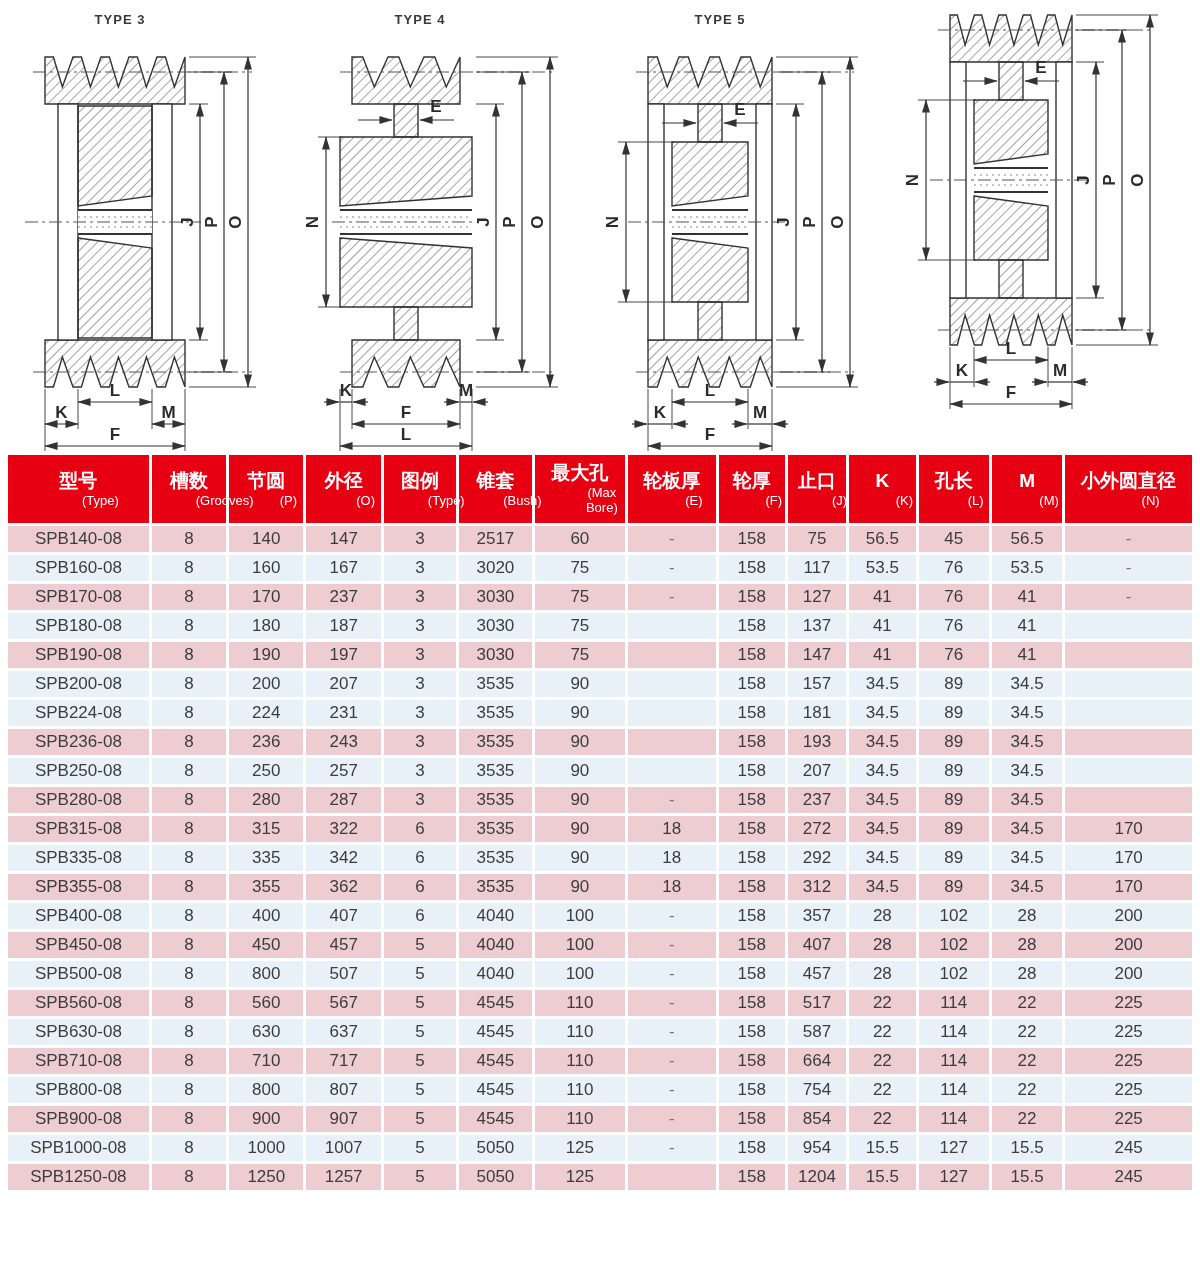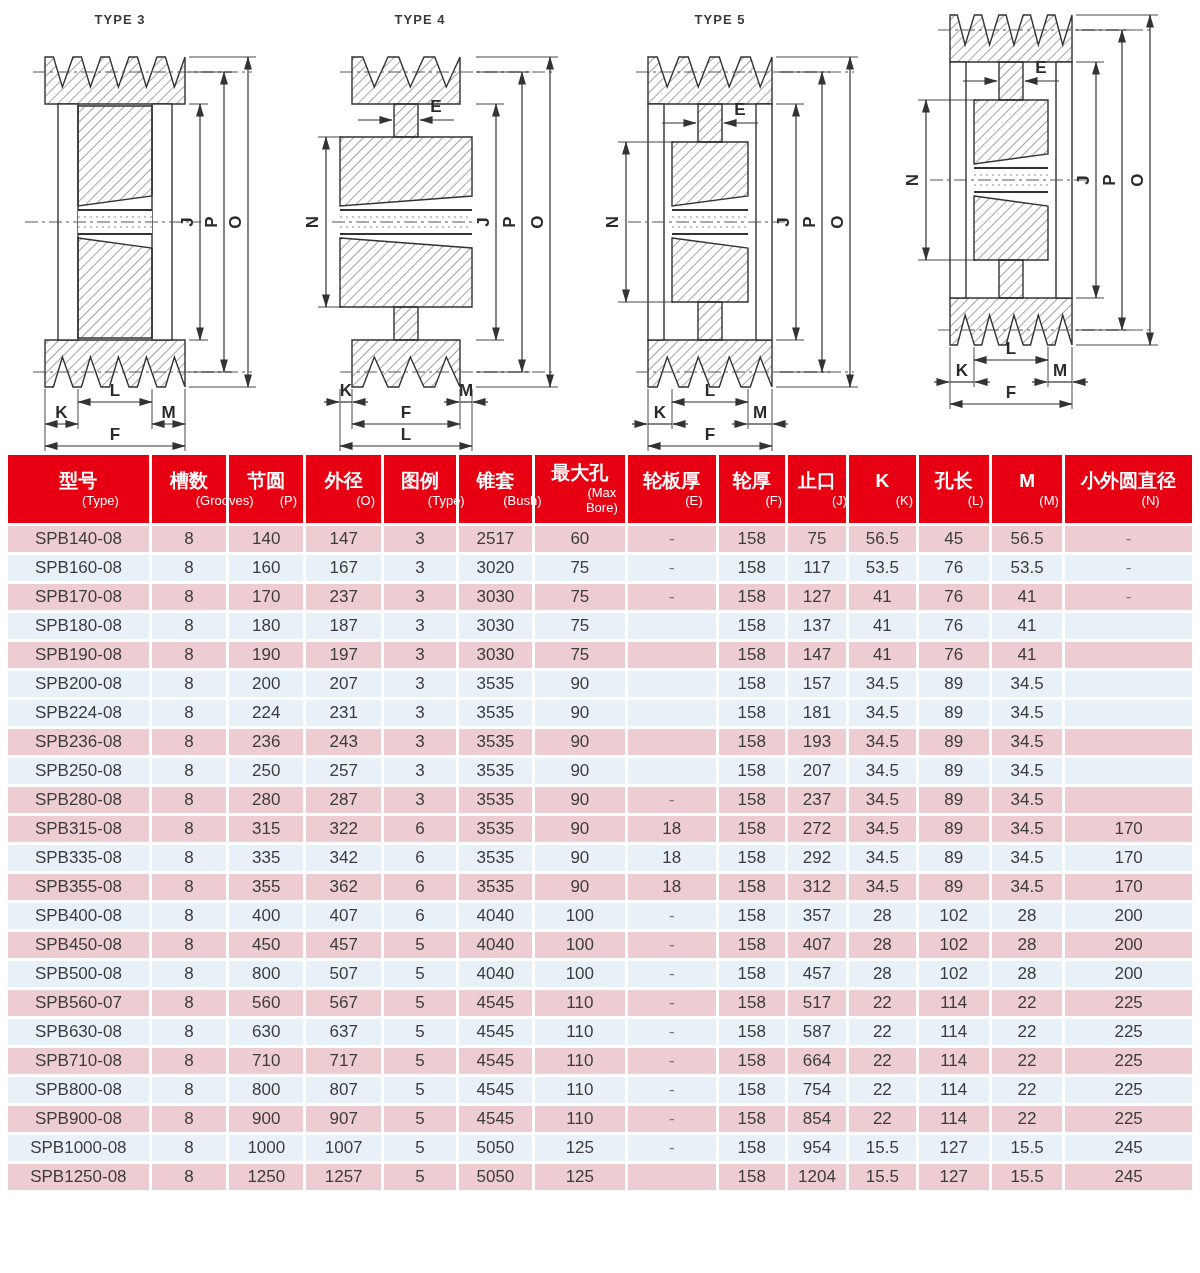--- a/index.html
+++ b/index.html
@@ -602,21 +602,21 @@
           <td>100</td>
           <td class="dash">-</td>
           <td>158</td>
           <td>457</td>
           <td>28</td>
           <td>102</td>
           <td>28</td>
           <td>200</td>
         </tr>
         <tr class="pink">
-          <td>SPB560-07</td>
+          <td>SPB560-08</td>
           <td>8</td>
           <td>560</td>
           <td>567</td>
           <td>5</td>
           <td>4545</td>
           <td>110</td>
           <td class="dash">-</td>
           <td>158</td>
           <td>517</td>
           <td>22</td>

